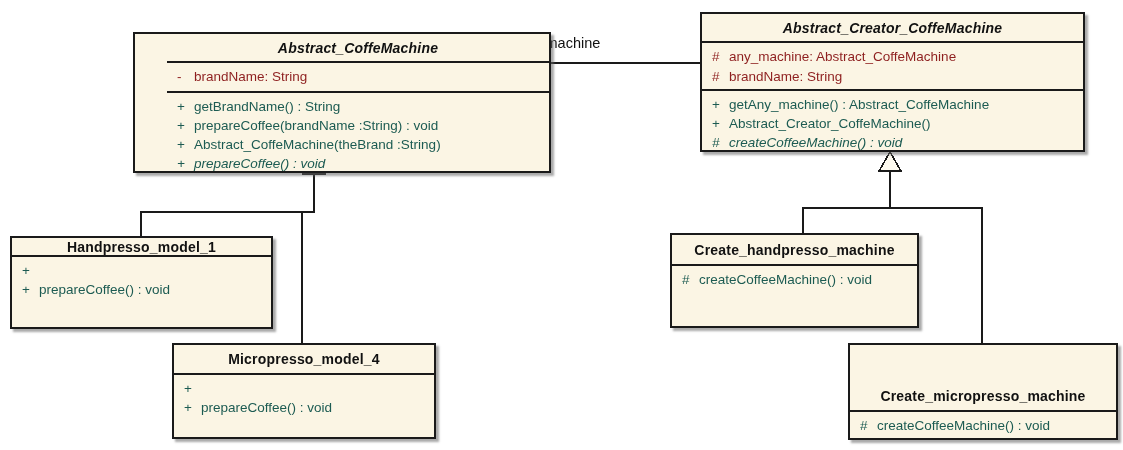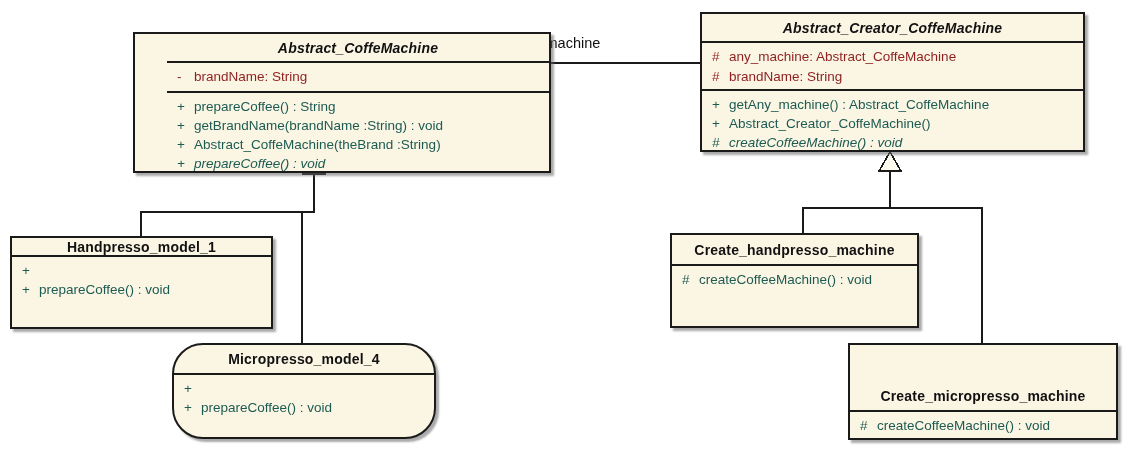--- a/index.html
+++ b/index.html
@@ -109,25 +109,25 @@
     <div class="class-title" style="height:27px;">Abstract_CoffeMachine</div>
     <div class="compartment attrs" style="height:30px;">
       <div class="member">
         <span class="vis">-</span>
         <span class="sig">brandName: String</span>
       </div>
     </div>
     <div class="compartment methods grow">
       <div class="member">
         <span class="vis">+</span>
-        <span class="sig">prepareCoffee() : String</span>
-      </div>
-      <div class="member">
-        <span class="vis">+</span>
-        <span class="sig">getBrandName(brandName :String) : void</span>
+        <span class="sig">getBrandName() : String</span>
+      </div>
+      <div class="member">
+        <span class="vis">+</span>
+        <span class="sig">prepareCoffee(brandName :String) : void</span>
       </div>
       <div class="member">
         <span class="vis">+</span>
         <span class="sig">Abstract_CoffeMachine(theBrand :String)</span>
       </div>
       <div class="member it">
         <span class="vis">+</span>
         <span class="sig">prepareCoffee() : void</span>
       </div>
     </div>
@@ -167,21 +167,21 @@
       <div class="member">
         <span class="vis">+</span>
       </div>
       <div class="member">
         <span class="vis">+</span>
         <span class="sig">prepareCoffee() : void</span>
       </div>
     </div>
   </div>
 
-  <div class="class-box" style="left:172px; top:343px; width:264px; height:96px;border-radius:31px;">
+  <div class="class-box" style="left:172px; top:343px; width:264px; height:96px;">
     <div class="class-title" style="height:28px;">Micropresso_model_4</div>
     <div class="compartment methods grow">
       <div class="member">
         <span class="vis">+</span>
       </div>
       <div class="member">
         <span class="vis">+</span>
         <span class="sig">prepareCoffee() : void</span>
       </div>
     </div>

